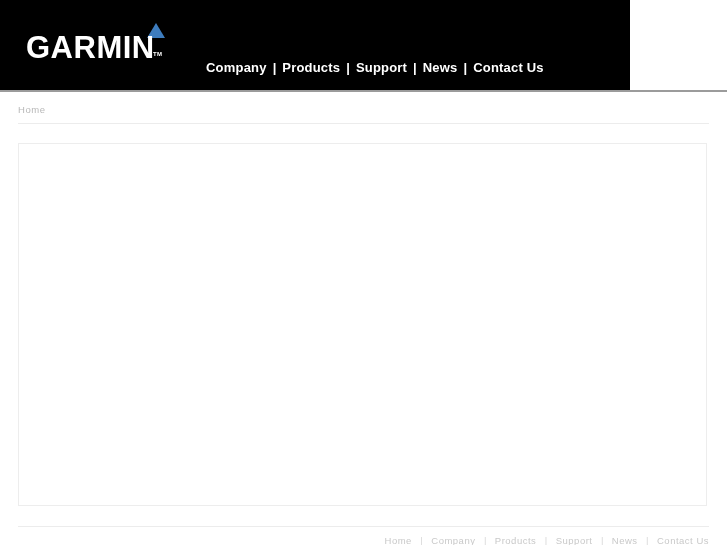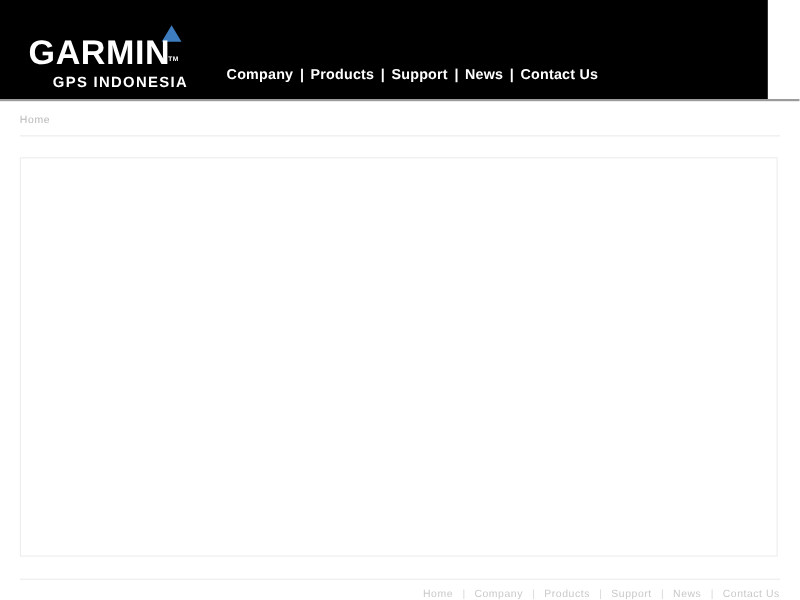--- a/index.html
+++ b/index.html
@@ -13,21 +13,21 @@
     font-family: "Liberation Sans", sans-serif;
     overflow: hidden;
     position: relative;
   }
 
   
   .header {
     position: absolute;
     left: 0;
     top: 0;
-    width: 698px;
+    width: 630px;
     height: 90px;
     background: #000000;
     overflow: hidden;
   }
   .header-inner {
     position: absolute;
     left: 18px;
     top: 0;
     height: 90px;
     display: flex;
@@ -182,21 +182,20 @@
 </head>
 <body>
 
 <div class="header">
   <div class="header-inner">
 
     <div class="logo">
       <div class="logo-triangle"></div>
       <div class="logo-wordmark">GARMIN</div>
       <div class="logo-tm">TM</div>
-      <div class="logo-subtitle">GPS INDONESIA</div>
     </div>
 
     <nav class="nav">
       <a class="nav-link" href="#">Company</a>
       <span class="nav-sep">|</span>
       <a class="nav-link" href="#">Products</a>
       <span class="nav-sep">|</span>
       <a class="nav-link" href="#">Support</a>
       <span class="nav-sep">|</span>
       <a class="nav-link" href="#">News</a>

